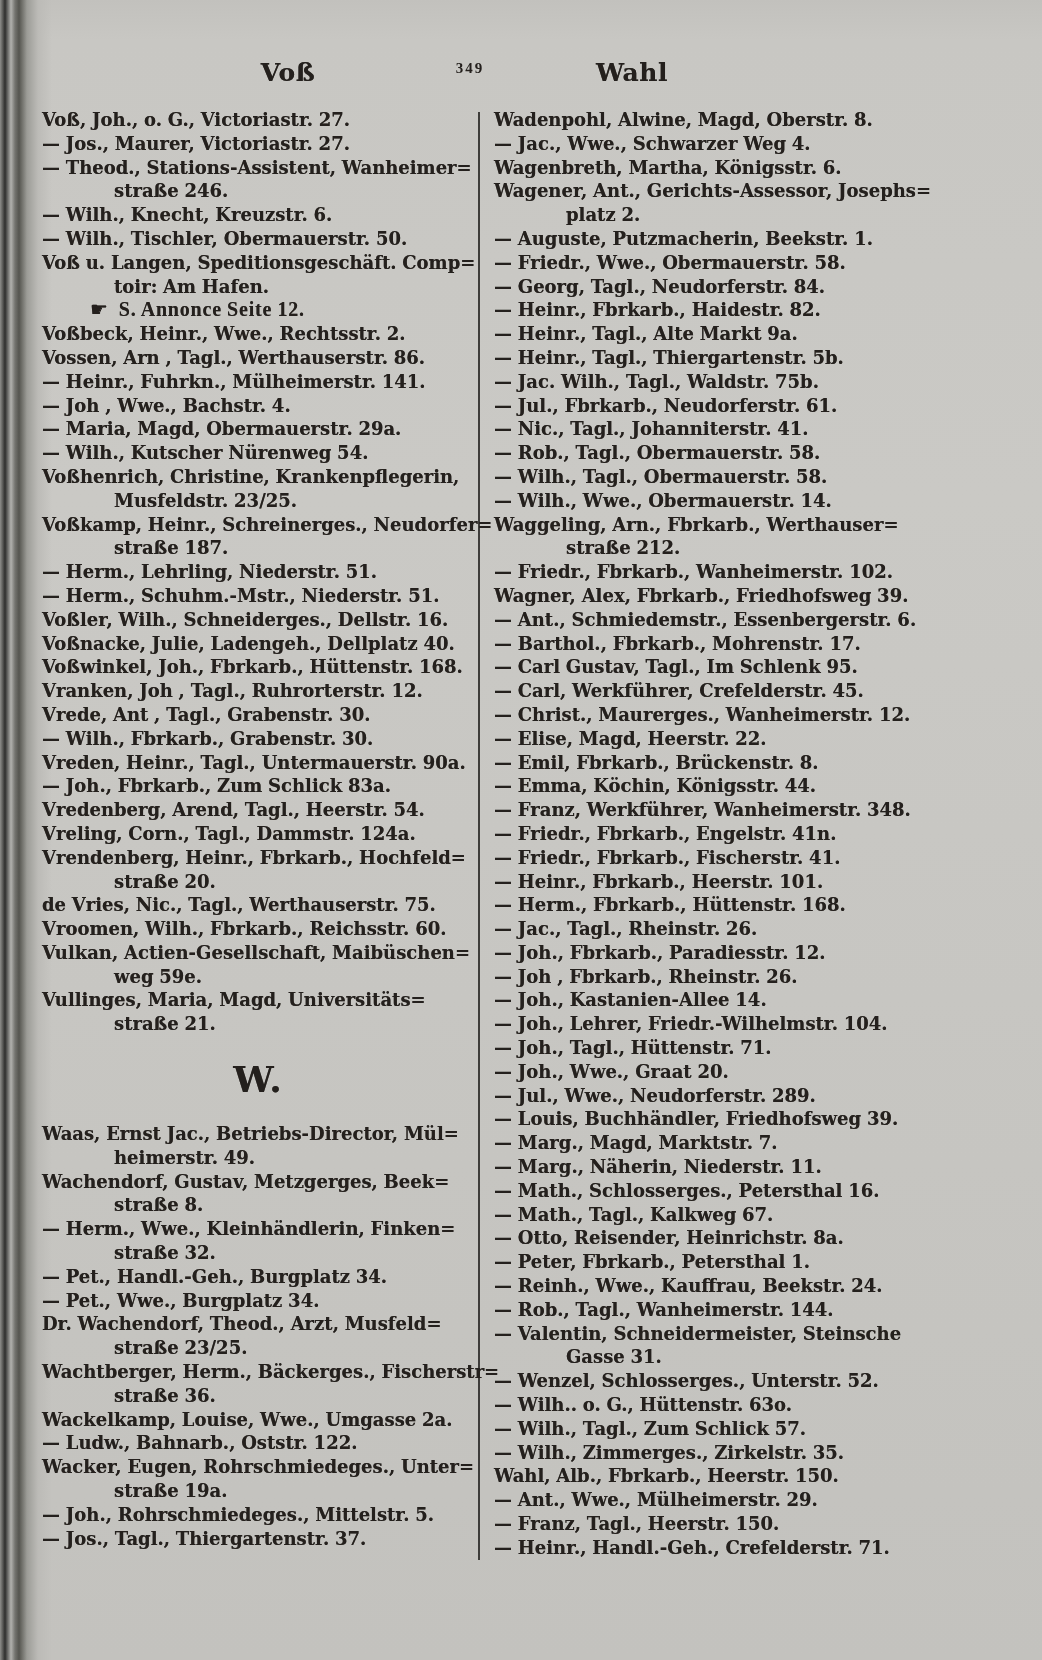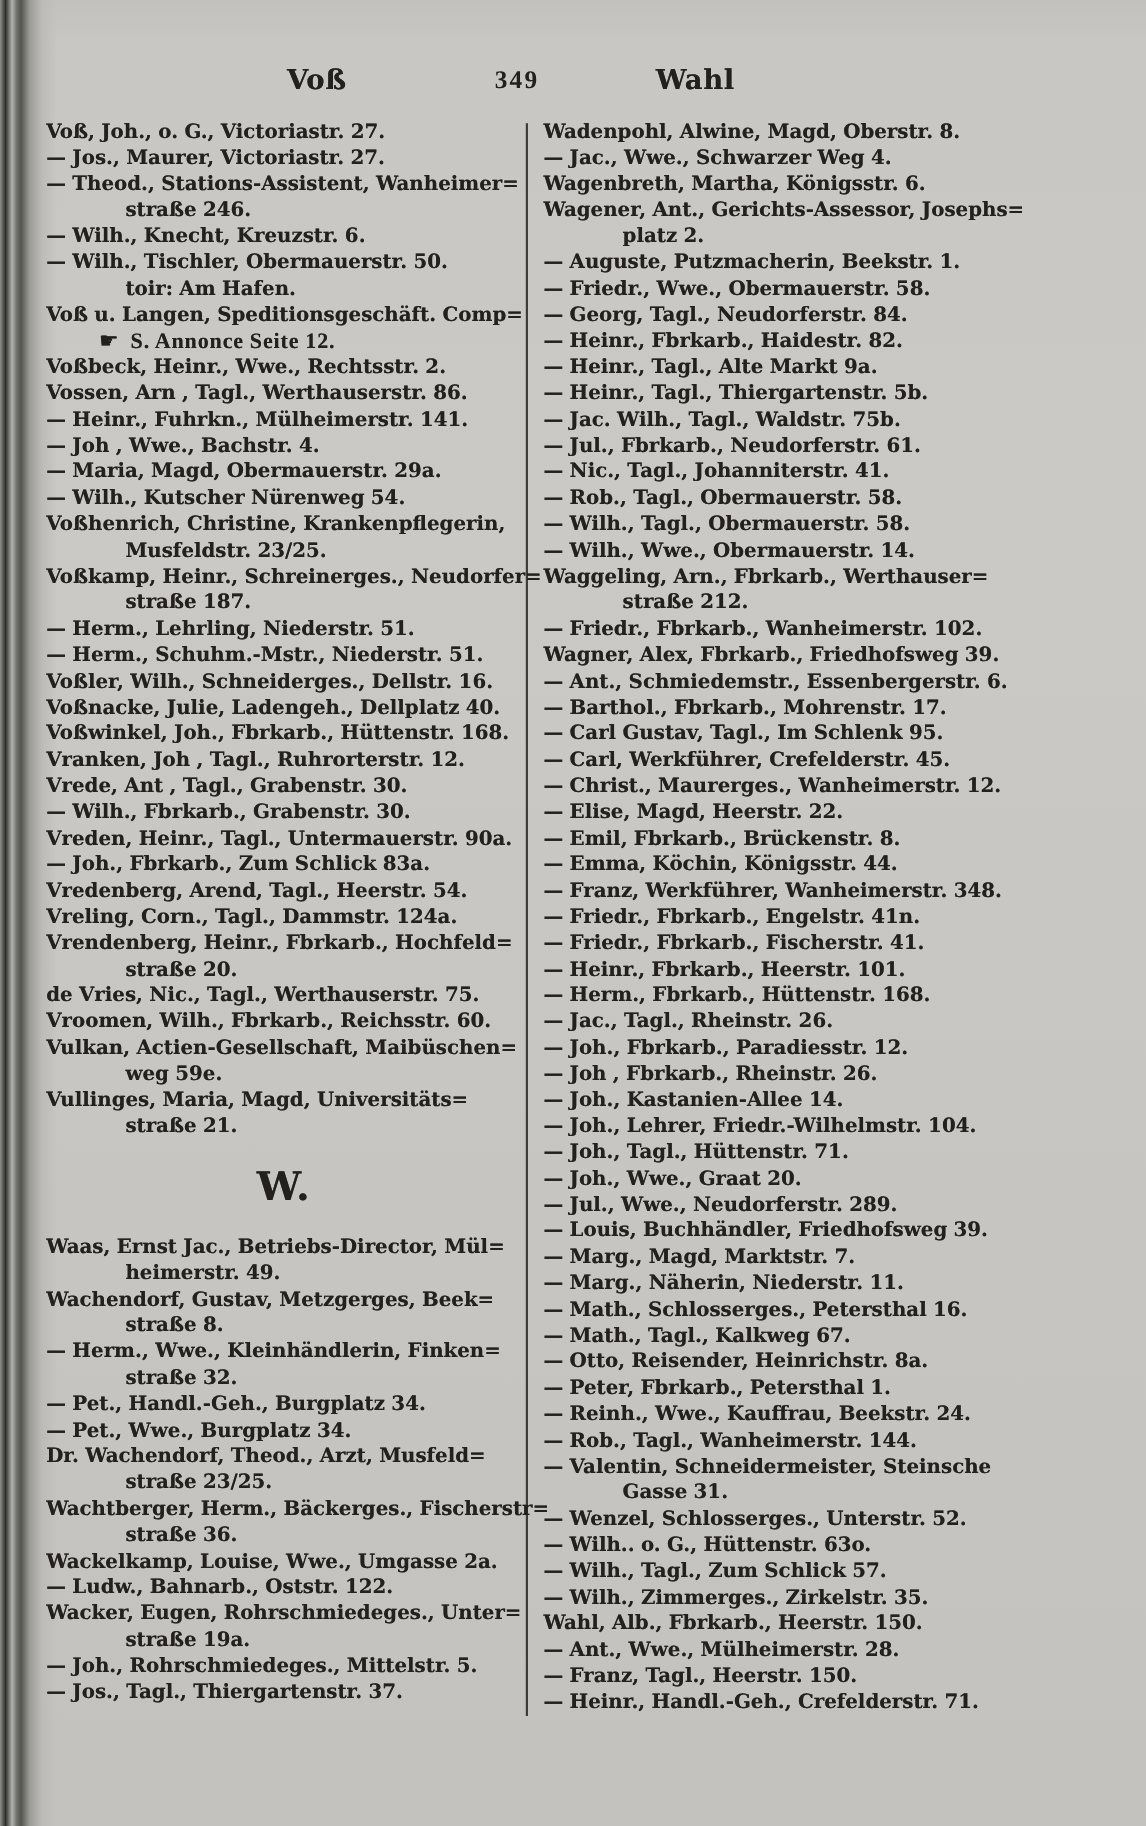--- a/index.html
+++ b/index.html
@@ -26,21 +26,21 @@
   .catchword{
     position:absolute;top:58px;transform:translateX(-50%);
     font-weight:bold;font-size:25px;letter-spacing:.5px;
     text-shadow:0 0 .5px rgba(20,16,12,.6);
   }
   .catchword.left{left:288px;}
   .catchword.right{left:632px;text-align:right;}
   .page-number{
     position:absolute;top:60px;left:470px;transform:translateX(-50%);
     font-family:"Liberation Serif", serif;
-    font-weight:bold;font-size:23px;letter-spacing:2px;
+    font-weight:bold;font-size:15px;letter-spacing:2px;
   }
   .col-divider{
     position:absolute;left:478px;top:112px;height:1448px;width:2px;
     background:rgba(32,30,28,.82);
   }
   .column{
     position:absolute;top:108px;
     font-size:18px;font-weight:bold;
     word-spacing:-0.5px;
     text-shadow:0 0 .4px rgba(25,20,15,.55);
@@ -96,22 +96,22 @@
         <div class="line">— Theod., Stations-Assistent, Wanheimer=</div>
         <div class="line cont">straße 246.</div>
       </div>
       <div class="entry dash">
         <div class="line">— Wilh., Knecht, Kreuzstr. 6.</div>
       </div>
       <div class="entry dash">
         <div class="line">— Wilh., Tischler, Obermauerstr. 50.</div>
       </div>
       <div class="entry main">
+        <div class="line">Voß u. Langen, Speditionsgeschäft. Comp=</div>
         <div class="line cont">toir: Am Hafen.</div>
-        <div class="line">Voß u. Langen, Speditionsgeschäft. Comp=</div>
       </div>
       <div class="entry annonce">
         <div class="line"><span class="manicule">☛</span>S. Annonce Seite 12.</div>
       </div>
       <div class="entry main">
         <div class="line">Voßbeck, Heinr., Wwe., Rechtsstr. 2.</div>
       </div>
       <div class="entry main">
         <div class="line">Vossen, Arn , Tagl., Werthauserstr. 86.</div>
       </div>
@@ -398,21 +398,21 @@
       <div class="entry dash">
         <div class="line">— Wilh., Tagl., Zum Schlick 57.</div>
       </div>
       <div class="entry dash">
         <div class="line">— Wilh., Zimmerges., Zirkelstr. 35.</div>
       </div>
       <div class="entry main">
         <div class="line">Wahl, Alb., Fbrkarb., Heerstr. 150.</div>
       </div>
       <div class="entry dash">
-        <div class="line">— Ant., Wwe., Mülheimerstr. 28.</div>
+        <div class="line">— Ant., Wwe., Mülheimerstr. 29.</div>
       </div>
       <div class="entry dash">
         <div class="line">— Franz, Tagl., Heerstr. 150.</div>
       </div>
       <div class="entry dash">
         <div class="line">— Heinr., Handl.-Geh., Crefelderstr. 71.</div>
       </div>
     </div>
 </div>
 

